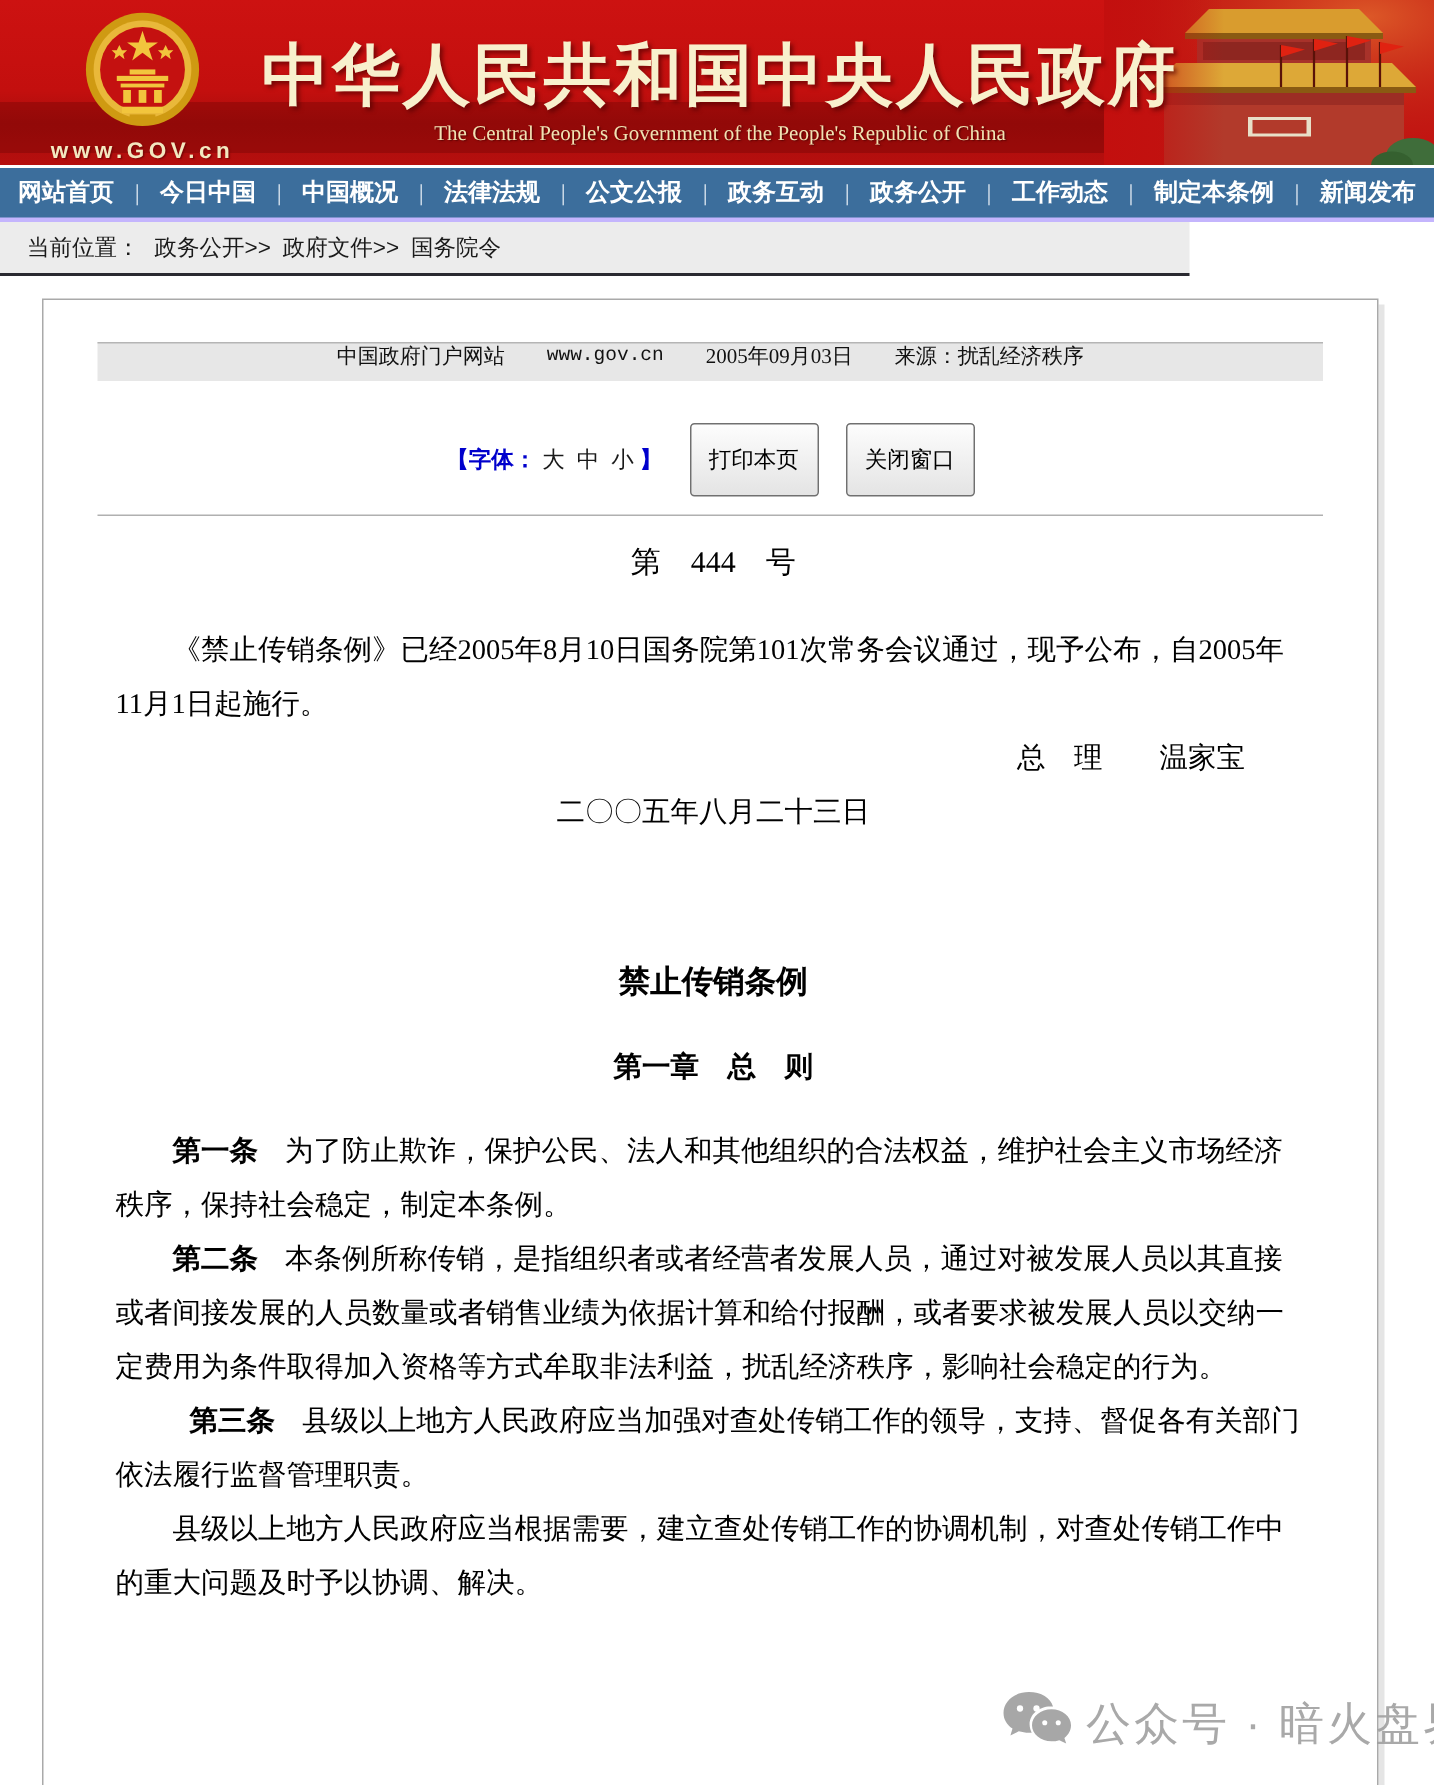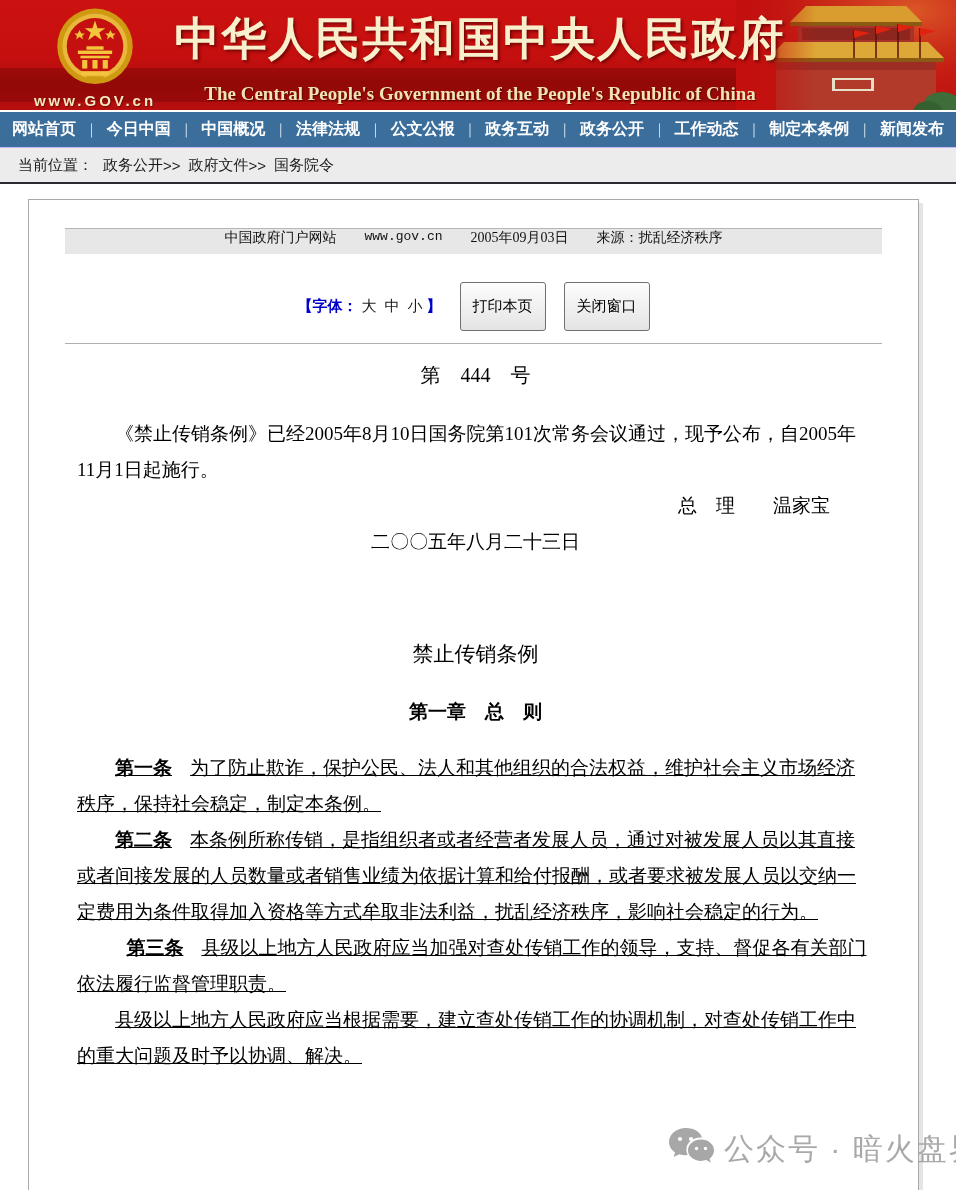--- a/index.html
+++ b/index.html
@@ -21,50 +21,50 @@
     position:absolute; left:0; top:0; width:190px; height:112px;
     display:flex; flex-direction:column; align-items:center; justify-content:flex-start;
     padding-top:6px;
   }
   .emblem-block svg { display:block; }
   .gov-url {
     margin-top:2px; color:#f3e8c0; font-weight:bold; font-size:15px; letter-spacing:3px;
     text-shadow:1px 1px 1px #7a0606;
   }
   .header-titles {
-    position:absolute; left:150px; top:1px; width:660px; height:112px; text-align:center;
+    position:absolute; left:150px; top:12px; width:660px; height:112px; text-align:center;
   }
   .header-title {
     margin-top:8px; font-size:45px; font-weight:bold; color:#f8f0cd; letter-spacing:2px;
     text-shadow:2px 2px 3px rgba(80,0,0,.65); white-space:nowrap;
   }
   .header-band {
     position:absolute; left:-150px; top:68px; width:956px; height:34px;
     background:rgba(90,0,0,.28);
   }
   .header-subtitle {
-    position:relative; z-index:2; margin-top:14px; font-size:19px; font-weight:bold;
+    position:relative; z-index:2; margin-top:2px; font-size:14px; font-weight:normal;
     color:#f0e3b4; font-family:"Liberation Serif","DejaVu Serif",serif; white-space:nowrap;
     text-shadow:1px 1px 1px rgba(70,0,0,.7);
   }
   .tiananmen { position:absolute; right:0; top:0; width:220px; height:112px; }
 
   
   .nav {
-    width:956px; height:36px; background:#3c6e9c; border-bottom:1px solid #c4b5fd;
+    width:956px; height:36px; background:#3c6e9c; border-bottom:3px solid #c4b5fd;
     display:flex; align-items:center; justify-content:space-between; padding:0 12px;
   }
   .nav-item {
     color:#ffffff; font-size:16px; font-weight:bold; cursor:pointer; white-space:nowrap;
   }
   .nav-sep { color:#dce6f0; font-size:14px; font-weight:normal; }
 
   
   .breadcrumb {
-    width:956px; height:36px; background:#ececec; border-bottom:2px solid #2a2a31;
+    width:793px; height:36px; background:#ececec; border-bottom:2px solid #2a2a31;
     display:flex; align-items:center; padding-left:18px;
     font-size:15px; color:#1a1a1a;
   }
   .breadcrumb-label { margin-right:10px; }
   .crumb { cursor:pointer; }
   .crumb-sep { margin-right:8px; }
 
   
   .content-box {
     position:absolute; left:28px; top:199px; width:891px; height:1050px;
@@ -98,23 +98,23 @@
     padding:0 44px 0 48px; color:#000;
     font-family:"Liberation Serif","DejaVu Serif",serif;
     font-size:19px; line-height:36px;
   }
   .doc-title { margin-top:42px; text-align:center; font-size:22px; font-weight:bold; line-height:30px; }
   .doc-number { margin-top:16px; text-align:center; font-size:20px; line-height:30px; }
   .doc p { margin:0; }
   .doc .intro { margin-top:26px; text-indent:2em; }
   .signature { margin-top:18px; text-align:right; padding-right:44px; }
   .doc-date { margin-top:34px; text-align:center; }
-  .law-title { margin-top:76px; text-align:center; font-size:21px; font-weight:normal; }
+  .law-title { margin-top:76px; text-align:center; font-size:21px; font-weight:bold; }
   .chapter { margin-top:22px; text-align:center;font-weight:bold; }
-  .articles { margin-top:20px;text-decoration:underline; }
+  .articles { margin-top:20px; }
   .article { text-indent:2em; }
   .article.indent-lg { text-indent:2.6em; }
   .article-label { font-weight:bold; margin-right:0.95em; }
 
   
   .watermark {
     position:absolute; left:668px; top:1126px; display:flex; align-items:center; gap:8px;
     color:#a0a0a0; opacity:.9;
   }
   .watermark-text {

